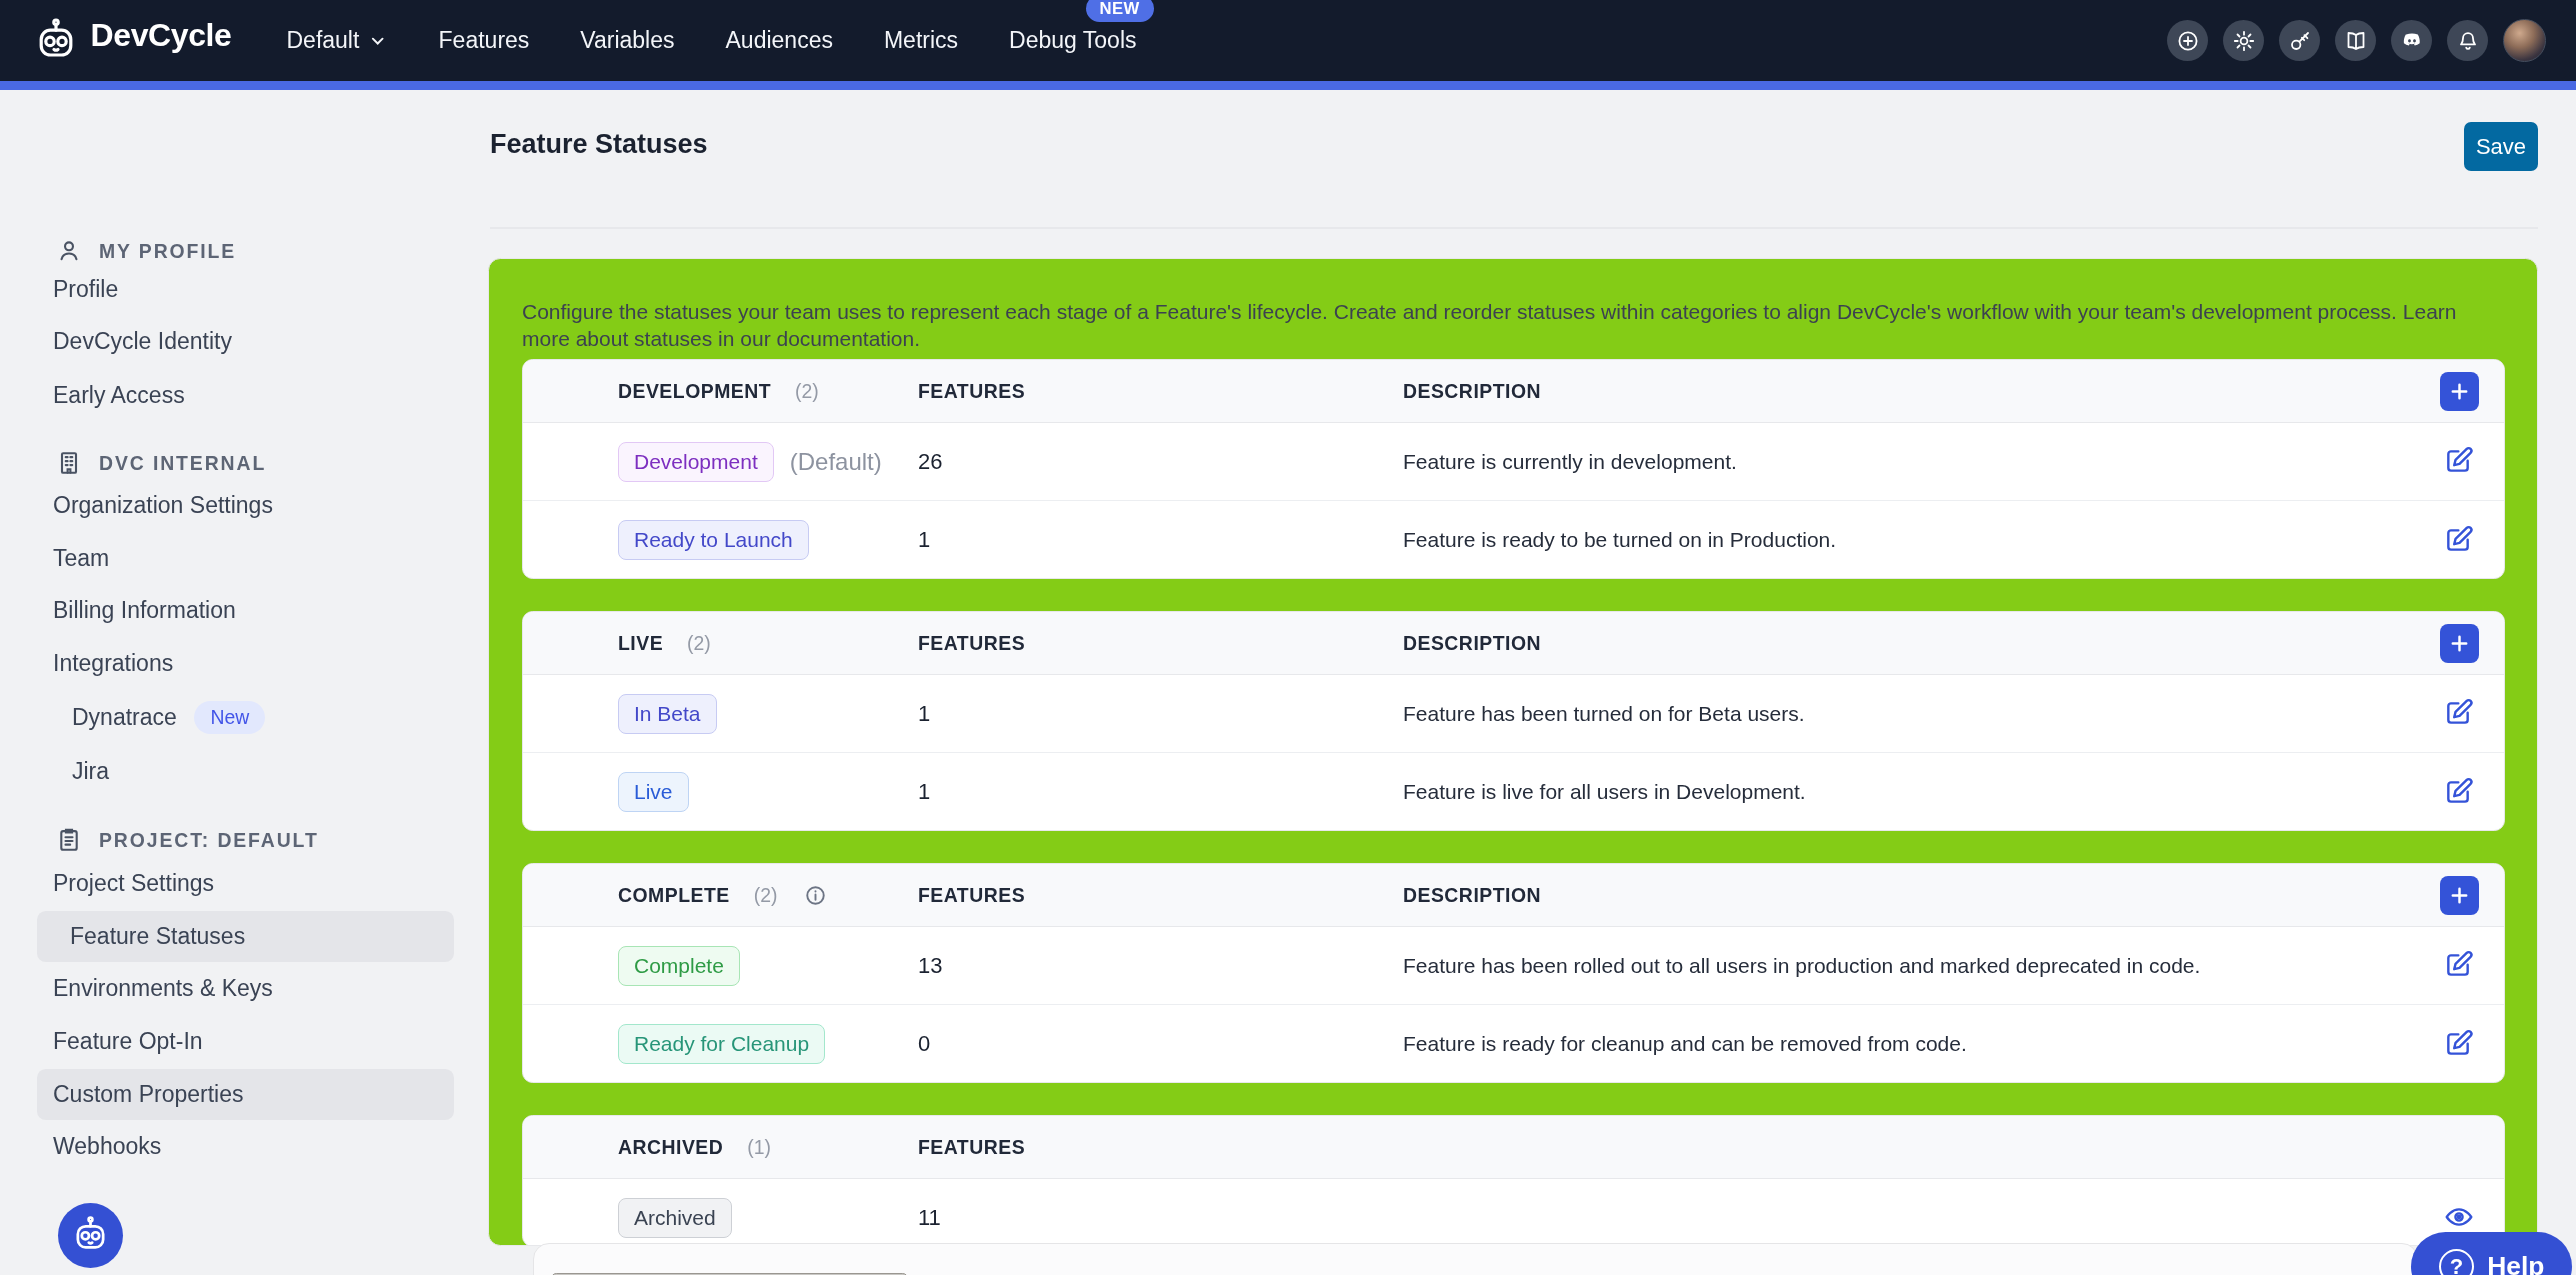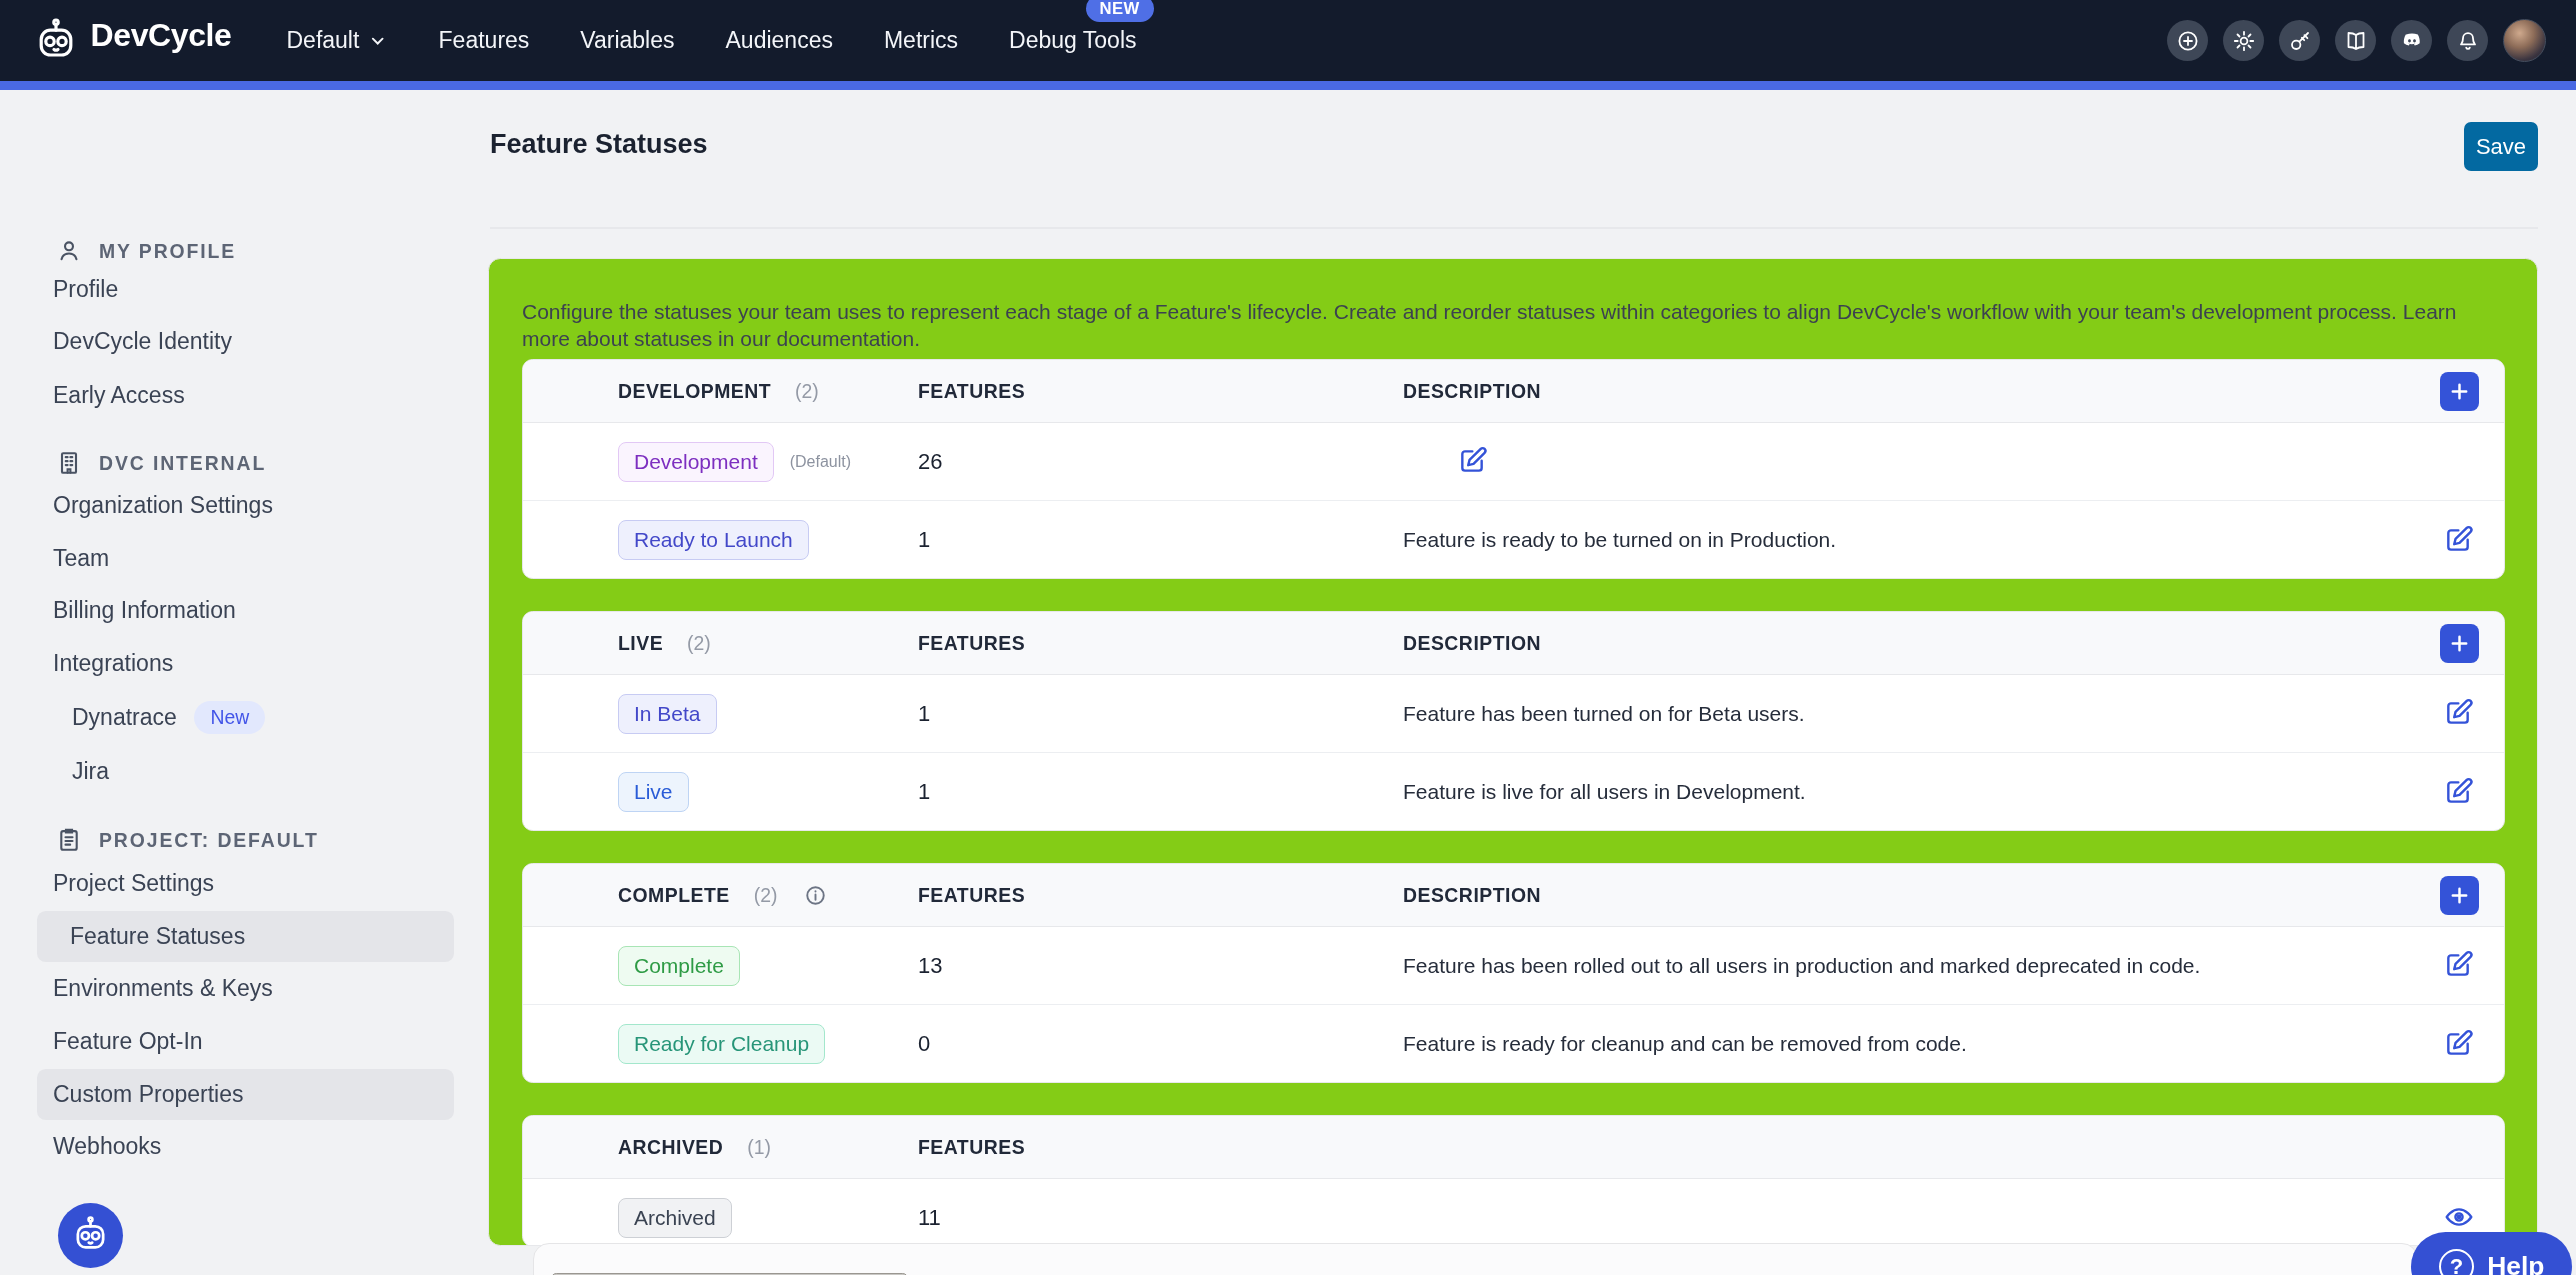--- a/index.html
+++ b/index.html
@@ -74,21 +74,21 @@
   .plus-btn svg{width:23px;height:23px;}
   .feat-num{font-size:22px;color:#1b2230;}
   .row-desc{font-size:21px;color:#262d3b;}
   .badge{font-size:21px;padding:7px 15px;border-radius:8px;border:1.8px solid;display:inline-block;font-weight:500;white-space:nowrap;}
   .v-development{color:#7d2fc0;background:#faf4fe;border-color:#e2c8f5;}
   .v-indigo{color:#4348c9;background:#eef0fd;border-color:#c7cbf3;}
   .v-blue{color:#2a5cd7;background:#edf4fd;border-color:#bed4f4;}
   .v-green{color:#2e9b45;background:#eefbf1;border-color:#a8e5b5;}
   .v-teal{color:#279578;background:#ebfaf4;border-color:#a3e7cc;}
   .v-gray{color:#3a4352;background:#f1f2f4;border-color:#cdd0d5;}
-  .suffix{font-size:16px;color:#8d93a0;}
+  .suffix{font-size:24px;color:#8d93a0;}
   .edit-btn{width:35px;height:35px;color:#3453d8;background:none;border:none;padding:0;cursor:pointer;}
   .edit-btn svg{width:32px;height:32px;}
 
   
   .bottom-panel{position:absolute;left:533px;top:1243px;width:1885px;height:53px;background:#fbfbfc;
                 border:1.8px solid #e5e5e7;border-radius:16px 16px 0 0;z-index:20;box-sizing:border-box;}
   .bottom-gray{position:absolute;left:551px;top:1273px;width:357px;height:17.6px;background:#c9c8c5;
                border:1.8px solid #9a9791;border-radius:5.3px 5.3px 0 0;z-index:21;box-sizing:border-box;}
   .help-btn{position:absolute;left:2411px;top:1232px;height:69px;padding:0 28px;border-radius:35px;background:#3450d3;
             color:#fff;display:flex;align-items:center;gap:13.2px;font-size:26.4px;font-weight:700;border:none;z-index:25;cursor:pointer;
@@ -233,20 +233,21 @@
               <path d="M12 5v14M5 12h14"></path>
             </svg>
         </button>
       </div>
       <div class="sec-row">
         <div class="col-a">
             <span class="badge v-development">Development</span>
             <span class="suffix">(Default)</span>
           </div>
         <div class="col-b"><span class="feat-num">26</span></div>
+        <div class="col-c"><span class="row-desc">Feature is currently in development.</span></div>
         <div class="col-d">
             <button class="edit-btn"><svg viewBox="0 0 24 24" fill="none" stroke="currentColor" stroke-width="1.8" stroke-linecap="round" stroke-linejoin="round">
                 <path d="M11.5 5.5H6a2 2 0 0 0-2 2V18a2 2 0 0 0 2 2h10.5a2 2 0 0 0 2-2v-5.5"></path>
                 <path d="M17.8 3.7a2 2 0 0 1 2.9 2.9l-8.3 8.3-4 1 1-4 8.4-8.2z"></path>
               </svg></button>
           </div>
       </div>
       <div class="sec-row">
         <div class="col-a">
             <span class="badge v-indigo">Ready to Launch</span>

